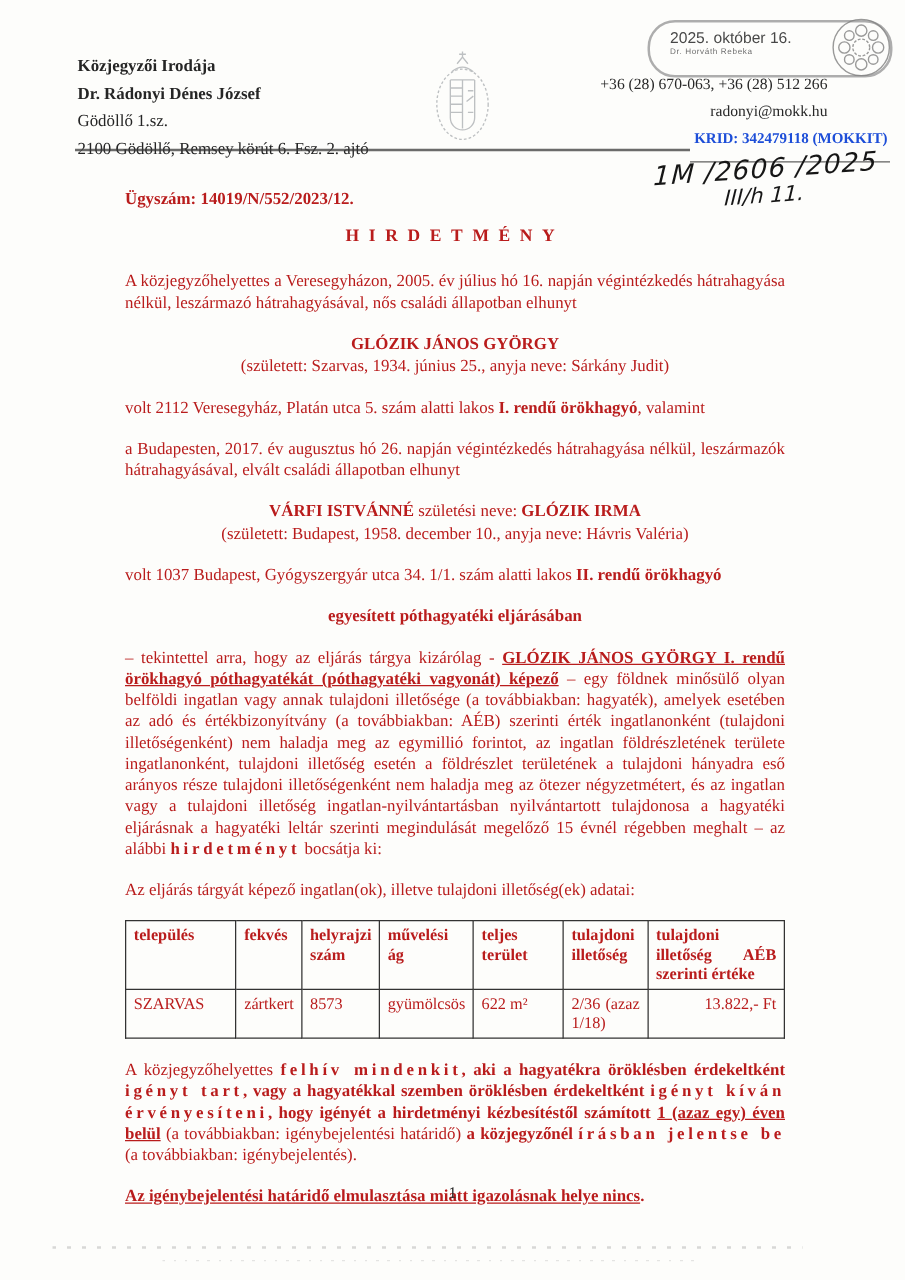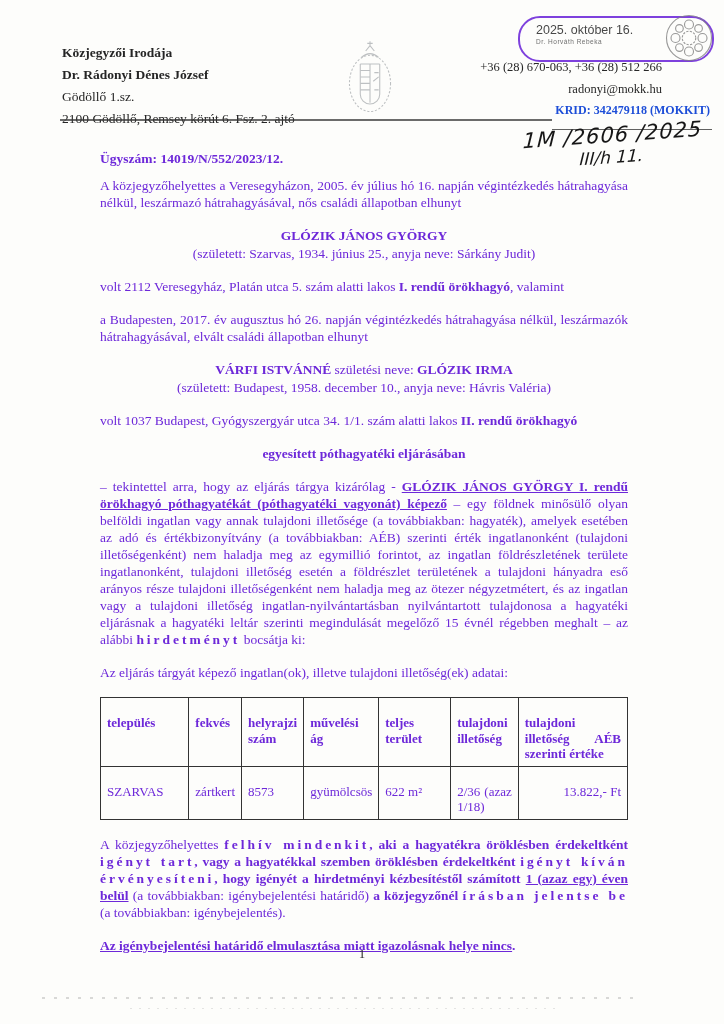--- a/index.html
+++ b/index.html
@@ -5,51 +5,51 @@
   html,body{margin:0;padding:0;background:#d9d9d9;}
   .page{
     position:relative;width:724px;height:1024px;margin:0 auto;
     background:#fdfdfb;color:#1e1e1e;overflow:hidden;
     font-family:"Liberation Serif","DejaVu Serif",serif;
   }
   
   .lh-left{position:absolute;left:62px;top:42px;font-size:13.5px;line-height:22px;color:#252525;}
   .lh-left .b{font-weight:bold;}
   .crest{position:absolute;left:337px;top:38px;width:66px;height:80px;opacity:.55;filter:blur(.3px);}
-  .stamp{position:absolute;right:10px;top:16px;width:192px;height:42px;border:2px solid #6d28d9;
+  .stamp{position:absolute;right:10px;top:16px;width:192px;height:42px;border:2px solid #a3a3a3;
          border-radius:22px;opacity:.88;}
   .stamp-date{margin:5px 0 1px 16px;font-size:12.5px;color:#2f2f2f;
               font-family:"Liberation Sans","DejaVu Sans",sans-serif;}
   .stamp-signer{margin-left:16px;font-size:6.5px;color:#5a5a5a;letter-spacing:.5px;
                 font-family:"Liberation Sans","DejaVu Sans",sans-serif;}
   .seal{position:absolute;right:-4px;top:-7px;width:54px;height:54px;opacity:.8;}
   .contact{position:absolute;right:62px;top:56px;text-align:right;font-size:12.5px;line-height:22px;color:#272727;}
   .krid{position:absolute;right:14px;top:103px;font-size:12px;font-weight:bold;color:#1d4ed8;}
   .rule-left{position:absolute;left:60px;top:119px;width:492px;height:0;border-top:2px solid #3a3a3a;opacity:.75;}
   .rule-right{position:absolute;left:552px;top:129px;width:160px;height:0;border-top:1.5px solid #3a3a3a;opacity:.8;}
   .handwrite{position:absolute;right:22px;top:124px;transform:rotate(-4deg) skewX(-7deg);
              font-family:"DejaVu Sans",sans-serif;font-style:italic;color:#161616;line-height:22px;}
   .hw1{font-size:21px;letter-spacing:1px;}
   .hw2{font-size:17px;margin-left:58px;}
   
   .content{position:absolute;left:100px;top:150px;width:528px;font-size:13.5px;line-height:17px;
-           text-align:justify;color:#6d28d9;}
+           text-align:justify;color:#b91c1c;}
   .content p{margin:0 0 16px 0;}
   .case{font-weight:bold;text-align:left;margin-bottom:10px;}
   .title{text-align:center;font-weight:bold;font-size:14px;letter-spacing:.55em;margin:14px 0 18px 0;}
   .b{font-weight:bold;}
   .u{text-decoration:underline;}
   .sp{letter-spacing:.22em;}
   .name-line{text-align:center;font-weight:bold;margin-bottom:1px;}
   .birth-line{text-align:center;margin-bottom:16px;}
   .proc{text-align:center;font-weight:bold;margin:2px 0 16px 0;}
   .tintro{text-align:left;margin-bottom:9px;}
   
   table.props{border-collapse:collapse;width:100%;margin:0 0 16px 0;font-size:13px;line-height:15.5px;}
-  table.props th,table.props td{border:1.6px solid #333;padding:17px 6px 4px 6px;vertical-align:top;}
+  table.props th,table.props td{border:1.6px solid #333;padding:3px 6px 4px 6px;vertical-align:top;}
   table.props th{font-weight:bold;text-align:left;}
   table.props th:last-child{text-align:justify;}
   td.jst{text-align:justify;}
   td.rt{text-align:right;margin-left:28px;}
   
   .pagenum{position:absolute;left:50%;top:946px;transform:translateX(-50%);font-size:13px;color:#2a2a2a;}
   .noise1{position:absolute;left:42px;top:997px;width:600px;height:2px;opacity:.22;
           background:repeating-linear-gradient(90deg,#555 0 3px,transparent 3px 12px);}
   .noise2{position:absolute;left:130px;top:1008px;width:430px;height:1px;opacity:.15;
           background:repeating-linear-gradient(90deg,#555 0 2px,transparent 2px 9px);}
@@ -110,20 +110,21 @@
     <div class="hw2">III/h 11.</div>
   </div>
 
   <div class="content">
 
     <div class="case">
       <span>Ügyszám:</span>
       <span>14019/N/552/2023/12.</span>
     </div>
 
+    <div class="title">HIRDETMÉNY</div>
 
     <p>A közjegyzőhelyettes a Veresegyházon, 2005. év július hó 16. napján végintézkedés hátrahagyása nélkül, leszármazó hátrahagyásával, nős családi állapotban elhunyt</p>
 
     <div class="name-line">GLÓZIK JÁNOS GYÖRGY</div>
     <div class="birth-line">(született: Szarvas, 1934. június 25., anyja neve: Sárkány Judit)</div>
 
     <p><span>volt 2112 Veresegyház, Platán utca 5. szám alatti lakos </span><span class="b">I. rendű örökhagyó</span><span>, valamint</span></p>
 
     <p>a Budapesten, 2017. év augusztus hó 26. napján végintézkedés hátrahagyása nélkül, leszármazók hátrahagyásával, elvált családi állapotban elhunyt</p>
 

